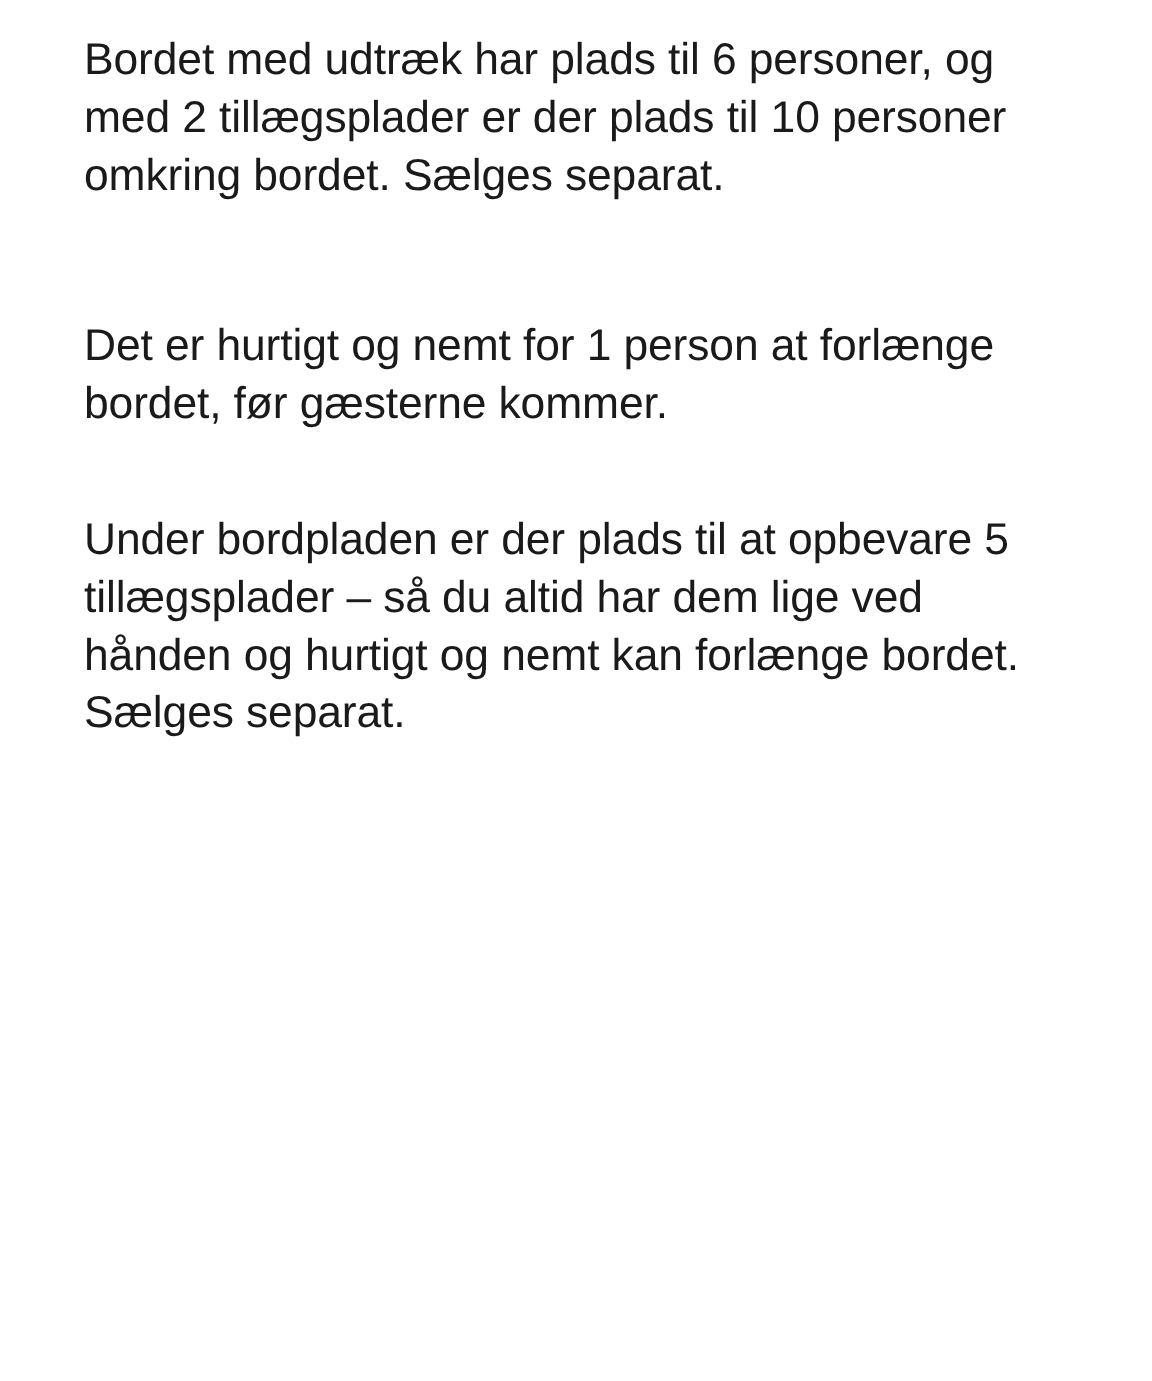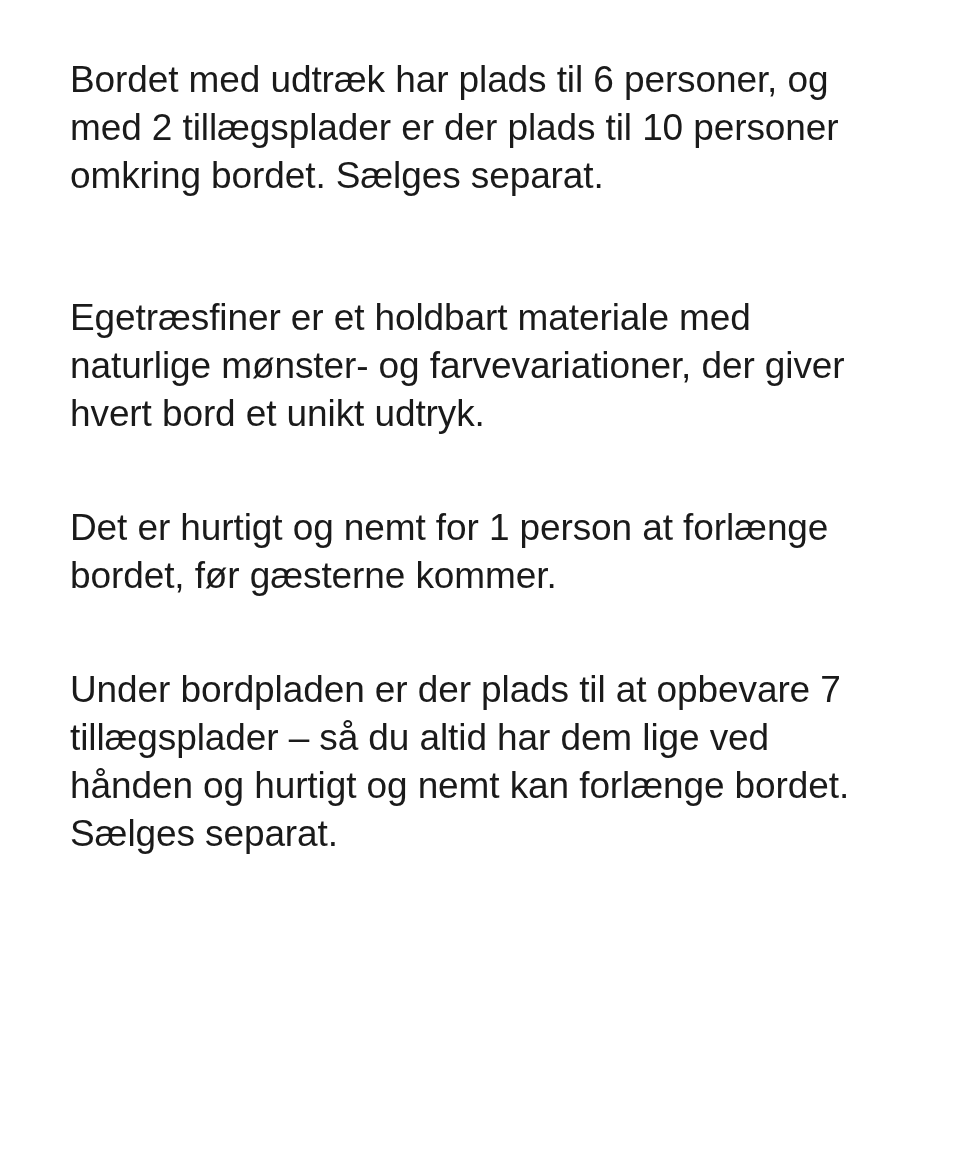--- a/index.html
+++ b/index.html
@@ -13,21 +13,21 @@
     height: 1151px;
     background: #ffffff;
     font-family: "Liberation Sans", "DejaVu Sans", sans-serif;
     overflow: hidden;
   }
 
   .page {
     box-sizing: border-box;
     width: 960px;
     height: 1151px;
-    padding: 56px 70px 0 70px;
+    padding: 26px 70px 0 70px;
     background: #ffffff;
   }
 
   .description-body {
     display: block;
     max-width: 800px;
   }
 
   .paragraph {
     margin: 0;
@@ -52,21 +52,20 @@
   }
 </style>
 </head>
 <body>
 
 <div class="page">
   <article class="description-body">
 
     <p class="paragraph gap-large">Bordet med udtræk har plads til 6 personer, og med 2 tillægsplader er der plads til 10 personer omkring bordet. Sælges separat.</p>
 
-    <p class="paragraph">Egetræsfiner er et holdbart materiale med naturlige mønster- og farvevariationer, der giver hvert bord et unikt udtryk.</p>
 
     <p class="paragraph">Det er hurtigt og nemt for 1 person at forlænge bordet, før gæsterne kommer.</p>
 
-    <p class="paragraph">Under bordpladen er der plads til at opbevare 7 tillægsplader – så du altid har dem lige ved hånden og hurtigt og nemt kan forlænge bordet. Sælges separat.</p>
+    <p class="paragraph">Under bordpladen er der plads til at opbevare 5 tillægsplader – så du altid har dem lige ved hånden og hurtigt og nemt kan forlænge bordet. Sælges separat.</p>
 
 
   </article>
 </div>
 
 </body></html>

